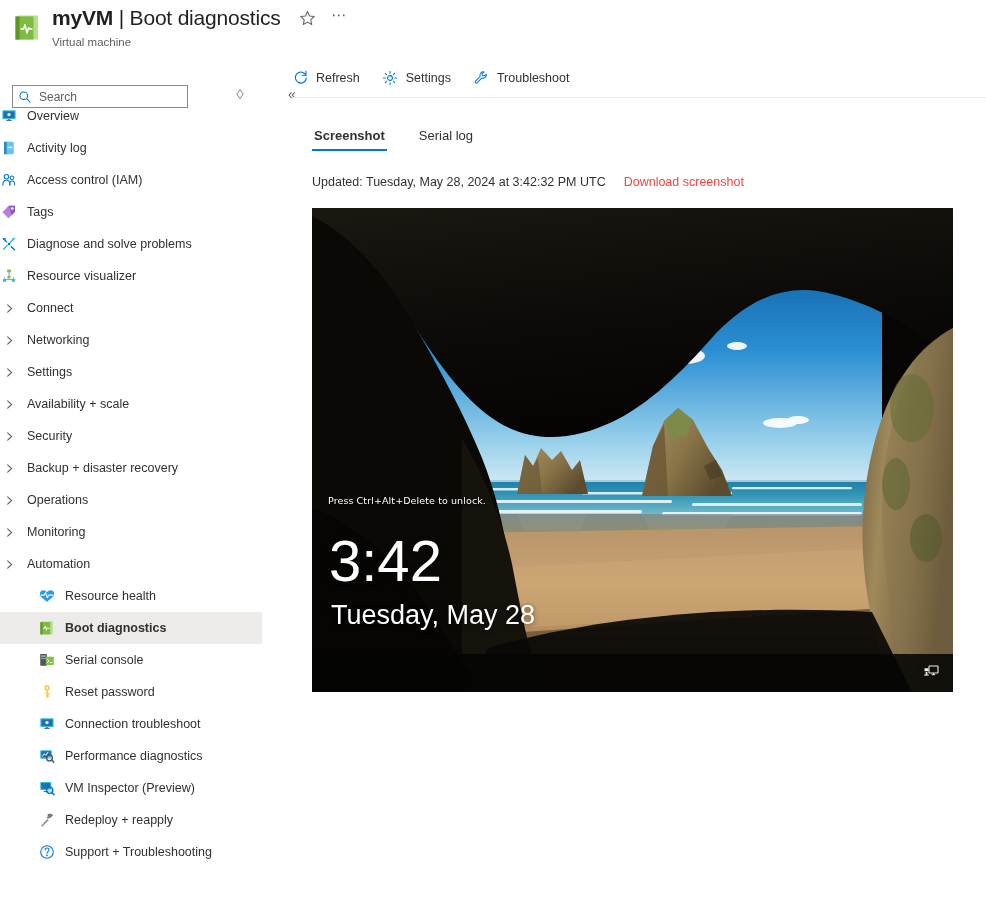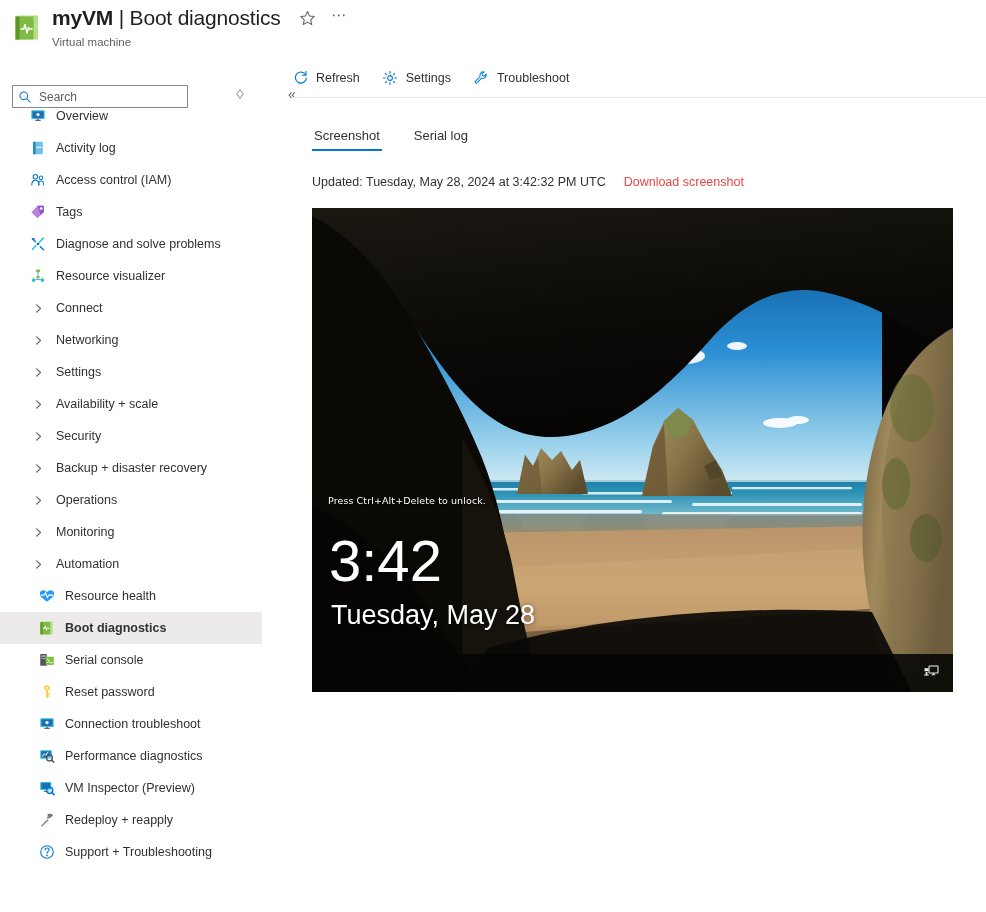--- a/index.html
+++ b/index.html
@@ -40,21 +40,21 @@
     font-family:"Liberation Sans", sans-serif; background:transparent;
   }
   .search-box input::placeholder { color:#605e5c; }
   .search-mag { position:absolute; left:5px; top:4px; }
   .pin-btn { width:18px; height:18px; margin-left:14px; display:flex; align-items:center; justify-content:center; cursor:pointer; }
   .collapse-btn { width:18px; height:18px; margin-left:10px; display:flex; align-items:center; justify-content:center; cursor:pointer; color:#605e5c; font-size:14px; }
 
   .nav-list { position:absolute; left:0; top:40px; width:262px; }
   .nav-item {
     position:relative; display:flex; align-items:center; height:32px; cursor:pointer;
-    font-size:12.5px; color:#323130; padding-left:29px; white-space:nowrap;
+    font-size:12.5px; color:#323130; padding-left:0; white-space:nowrap;
   }
   .nav-item .nav-ico { width:18px; height:18px; display:flex; align-items:center; justify-content:center; flex:0 0 18px; }
   .nav-item .nav-label { margin-left:9px; }
   .nav-item.group .chev { width:18px; display:flex; align-items:center; justify-content:center; color:#605e5c; font-size:11px; flex:0 0 18px;}
   .nav-item.child { padding-left:38px; }
   .nav-item.selected { background:#edebe9; font-weight:700; }
   .nav-item.selected .nav-label { font-weight:700; }
 
   
   .main { position:absolute; left:292px; top:60px; width:710px; height:852px; }
@@ -63,21 +63,21 @@
     display:flex; align-items:center; height:28px; padding:0 8px 0 0; margin-right:14px;
     font-size:12.5px; color:#323130; cursor:pointer; white-space:nowrap;
   }
   .tb-btn .tb-ico { width:17px; height:17px; margin-right:7px; display:flex; align-items:center; justify-content:center; }
   .tb-divider { position:absolute; left:0; top:37px; width:710px; height:1px; background:#edebe9; }
 
   .tabs { position:absolute; left:20px; top:68px; display:flex; align-items:flex-end; }
   .tab {
     position:relative; font-size:13px; color:#323130; padding:0 2px 8px 2px; margin-right:30px; cursor:pointer; white-space:nowrap;
   }
-  .tab.active { font-weight:400; }
+  .tab.active { font-weight:700; }
   .tab.active::after {
     content:""; position:absolute; left:0; right:0; bottom:0; height:2px; background:#0078d4;
   }
 
   .updated-row { position:absolute; left:20px; top:115px; display:flex; align-items:center; font-size:12.5px; }
   .updated-text { color:#323130; }
   .dl-link { color:#ef4444; margin-left:10px; cursor:pointer; text-decoration:none;padding-left:8px; }
 
   
   .vm-shot {

